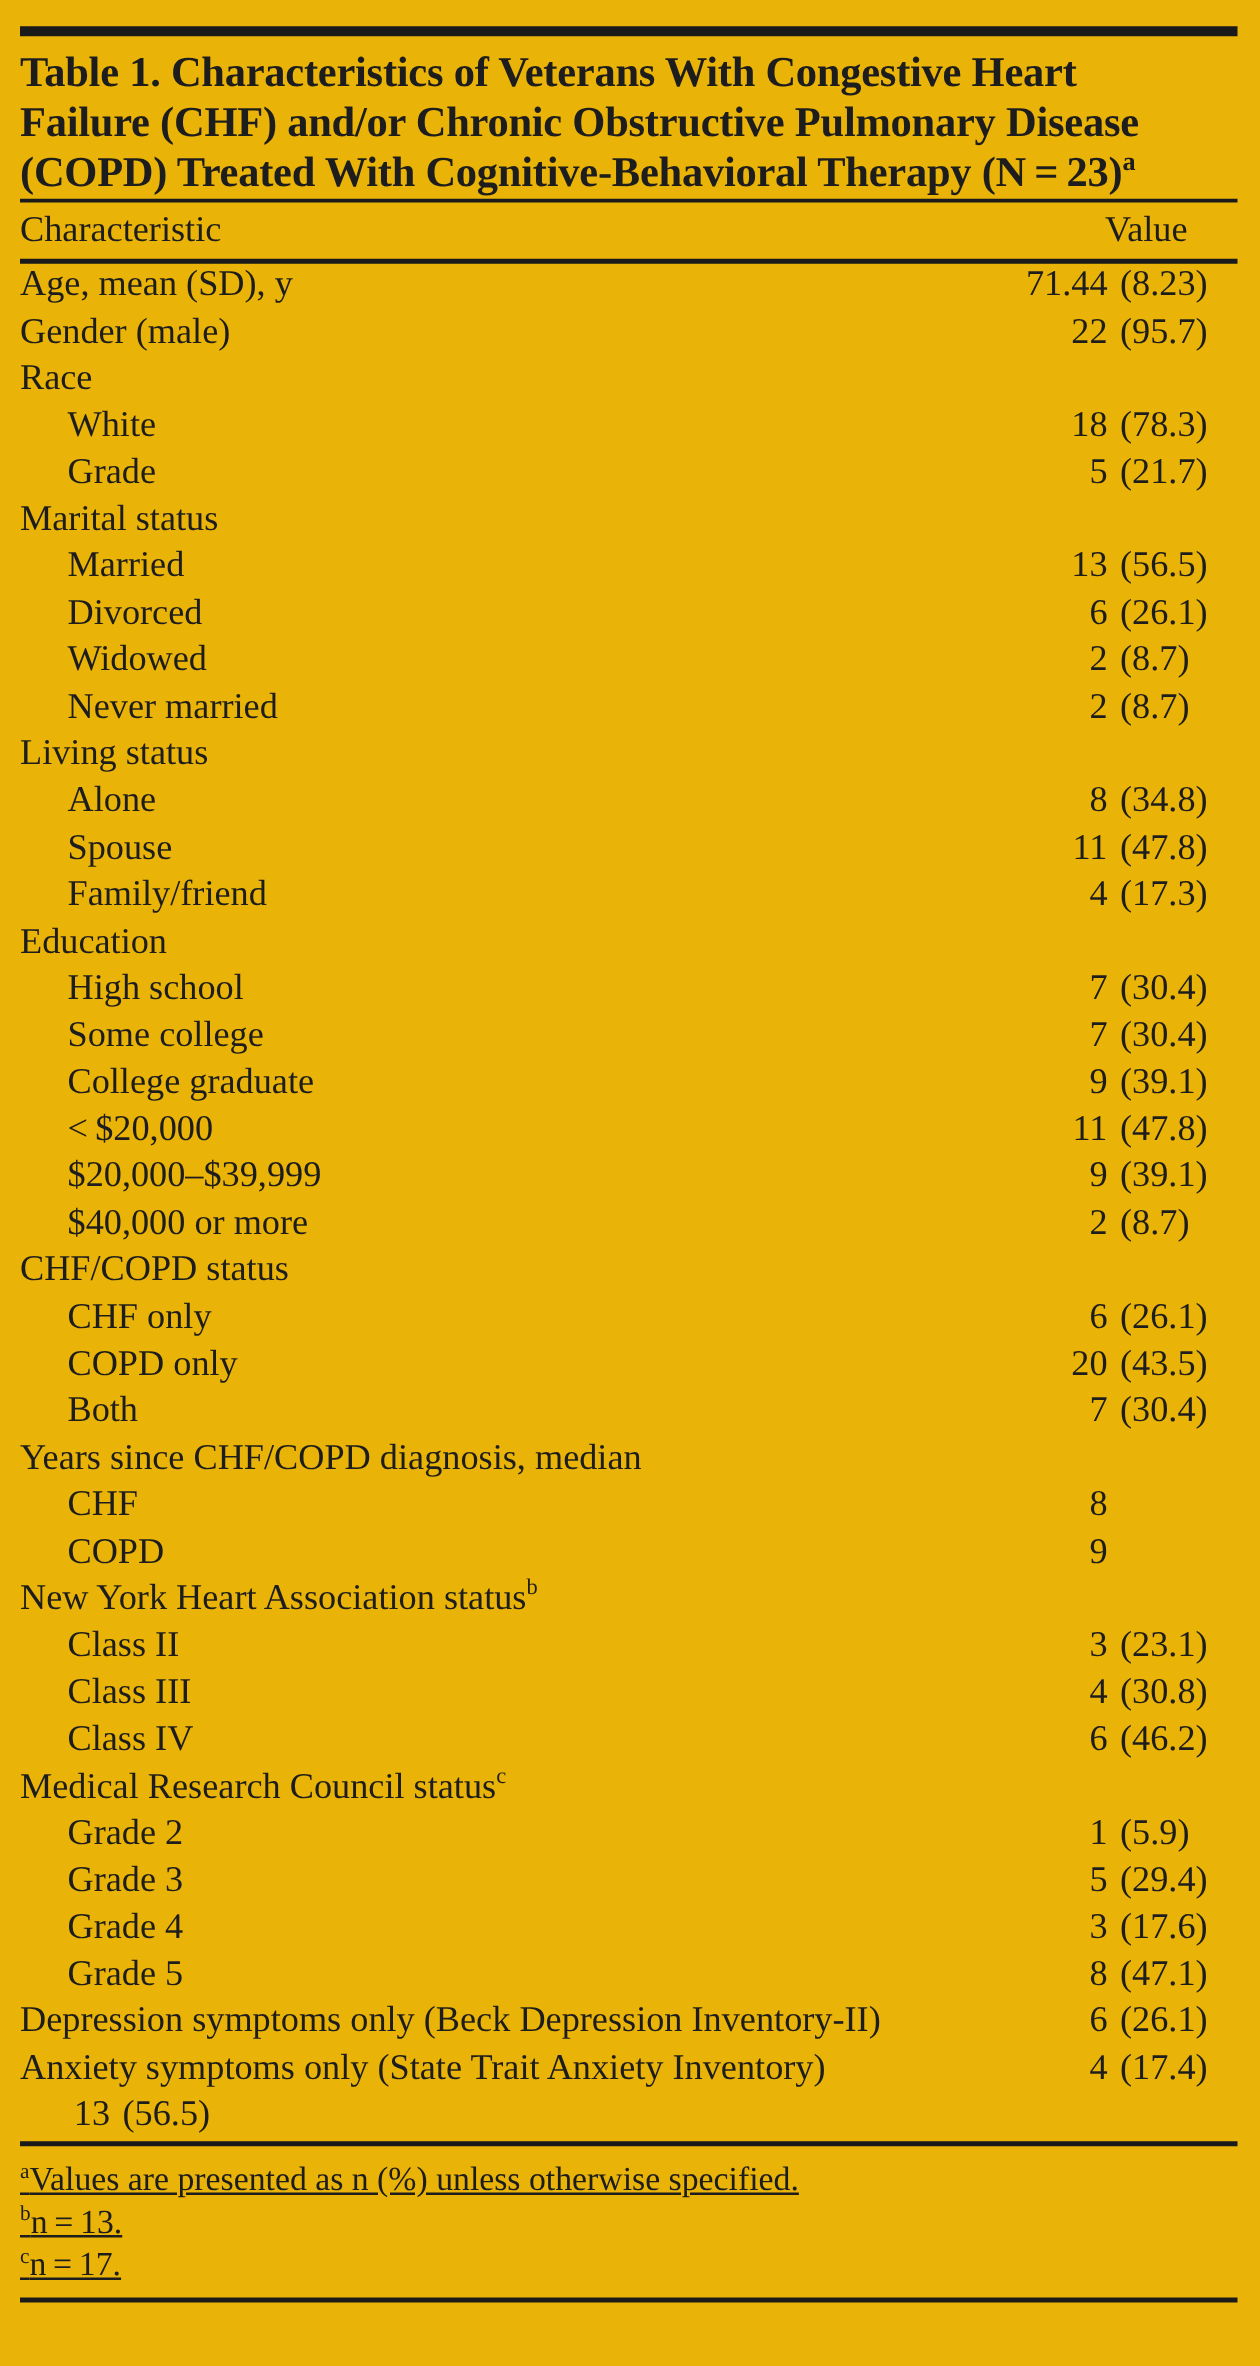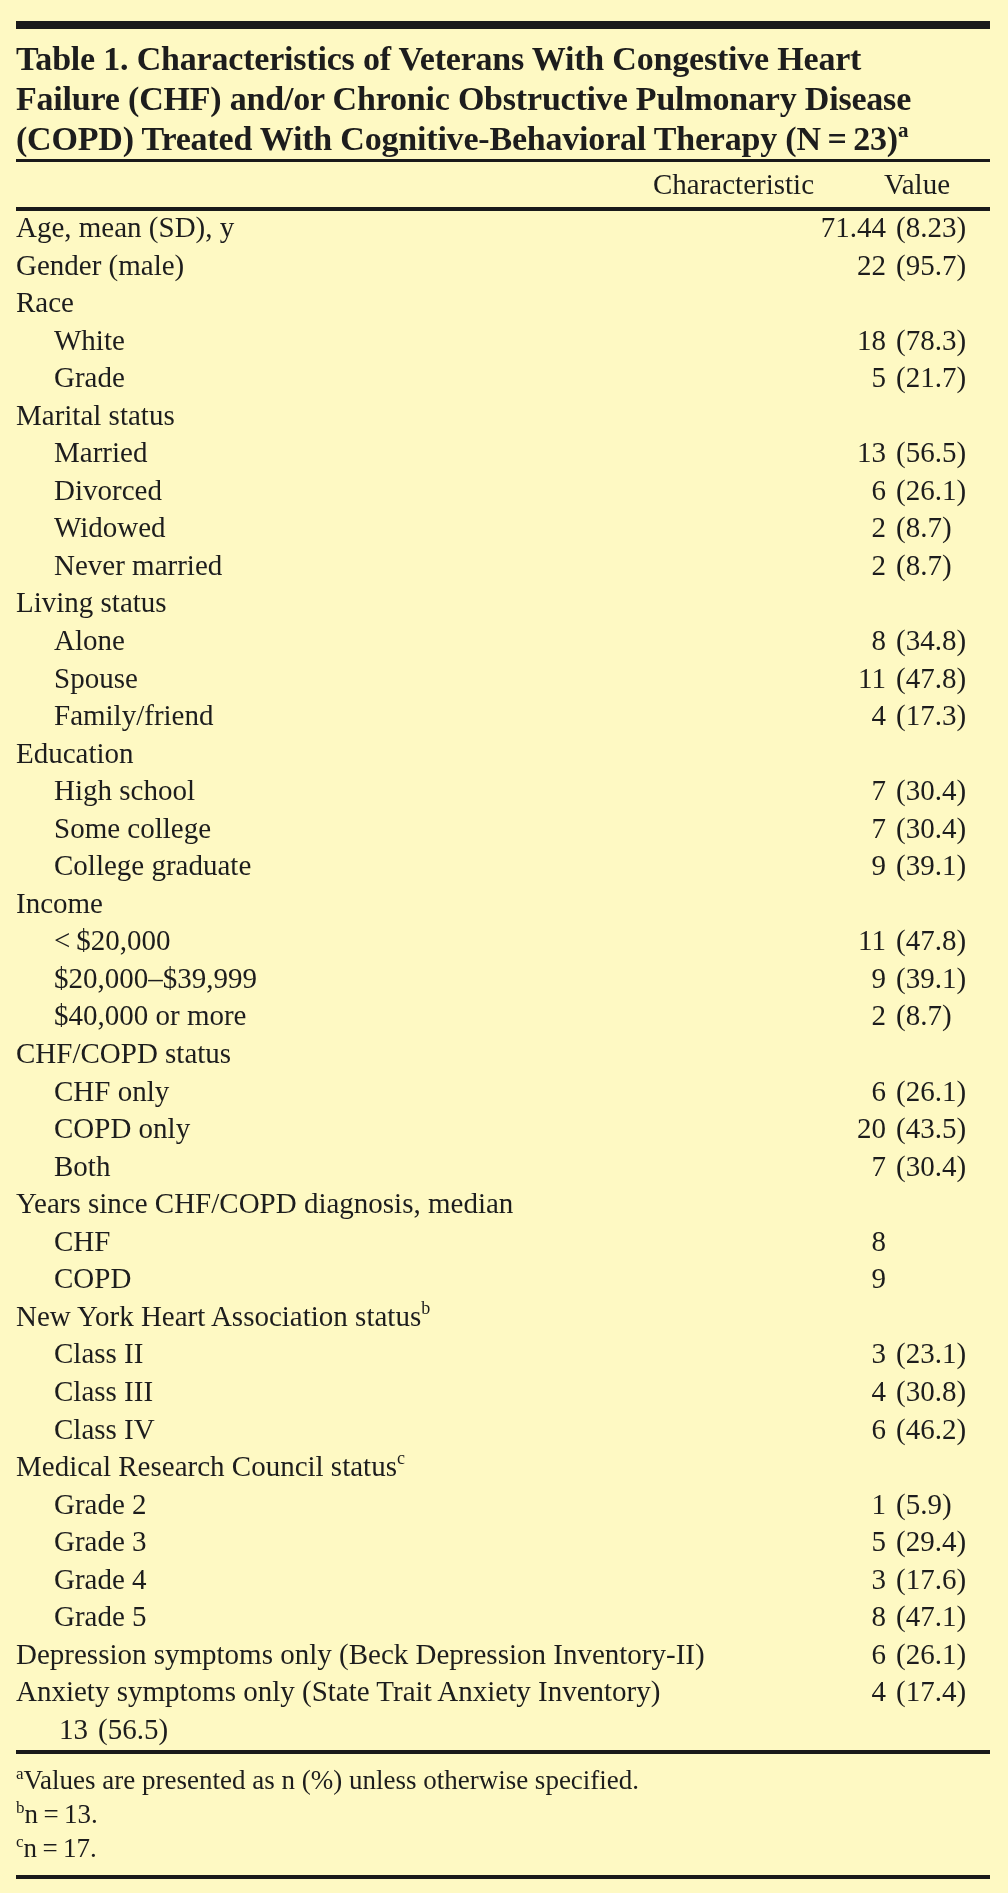--- a/index.html
+++ b/index.html
@@ -4,21 +4,21 @@
 <style>
   html, body {
     margin: 0;
     padding: 0;
     background: #ffffff;
   }
   .page {
     position: relative;
     width: 1008px;
     height: 1893px;
-    background: #fef9c3;
+    background: #eab308;
     font-family: "Liberation Serif", "DejaVu Serif", serif;
     color: #1d1d1d;
     box-sizing: border-box;
   }
   .content {
     position: absolute;
     left: 16px;
     top: 0;
     width: 974px;
   }
@@ -43,21 +43,21 @@
   .rule-thin   { height: 3px; background: #1a1a1a; }
   .rule-medium { height: 4px; background: #1a1a1a; }
 
   .header-row {
     height: 45px;
     display: flex;
     align-items: center;
     font-size: 29px;
     white-space: nowrap;
   }
-  .header-left { flex: 1; text-align: right; }
+  .header-left { flex: 1; }
   .header-right {
     width: 176px;
     box-sizing: border-box;
     padding-left: 70px;
   }
 
   .tbody { }
   .row {
     height: 37.56px;
     display: flex;
@@ -84,21 +84,21 @@
     width: 94px;
     padding-left: 10px;
     text-align: left;
   }
 
   .footnotes {
     padding-top: 9px;
     font-size: 27px;
     line-height: 34px;
   }
-  .footnote { display: block; white-space: nowrap; }
+  .footnote { display: block; white-space: nowrap; text-decoration: underline; }
   .footnote sup {
     font-size: 17px;
     vertical-align: 10px;
     line-height: 0;
   }
   .bottom-gap { height: 10px; }
 </style>
 </head>
 <body>
 
@@ -260,27 +260,20 @@
   </div>
 
   <div class="row indent">
     <span class="label"><span class="lbl-text">College graduate</span><sup class="lbl-sup"></sup></span>
     <span class="val">
       <span class="num">9</span>
       <span class="pct">(39.1)</span>
     </span>
   </div>
 
-  <div class="row">
-    <span class="label"><span class="lbl-text">Income</span><sup class="lbl-sup"></sup></span>
-    <span class="val">
-      <span class="num"></span>
-      <span class="pct"></span>
-    </span>
-  </div>
 
   <div class="row indent">
     <span class="label"><span class="lbl-text">&lt; $20,000</span><sup class="lbl-sup"></sup></span>
     <span class="val">
       <span class="num">11</span>
       <span class="pct">(47.8)</span>
     </span>
   </div>
 
   <div class="row indent">

